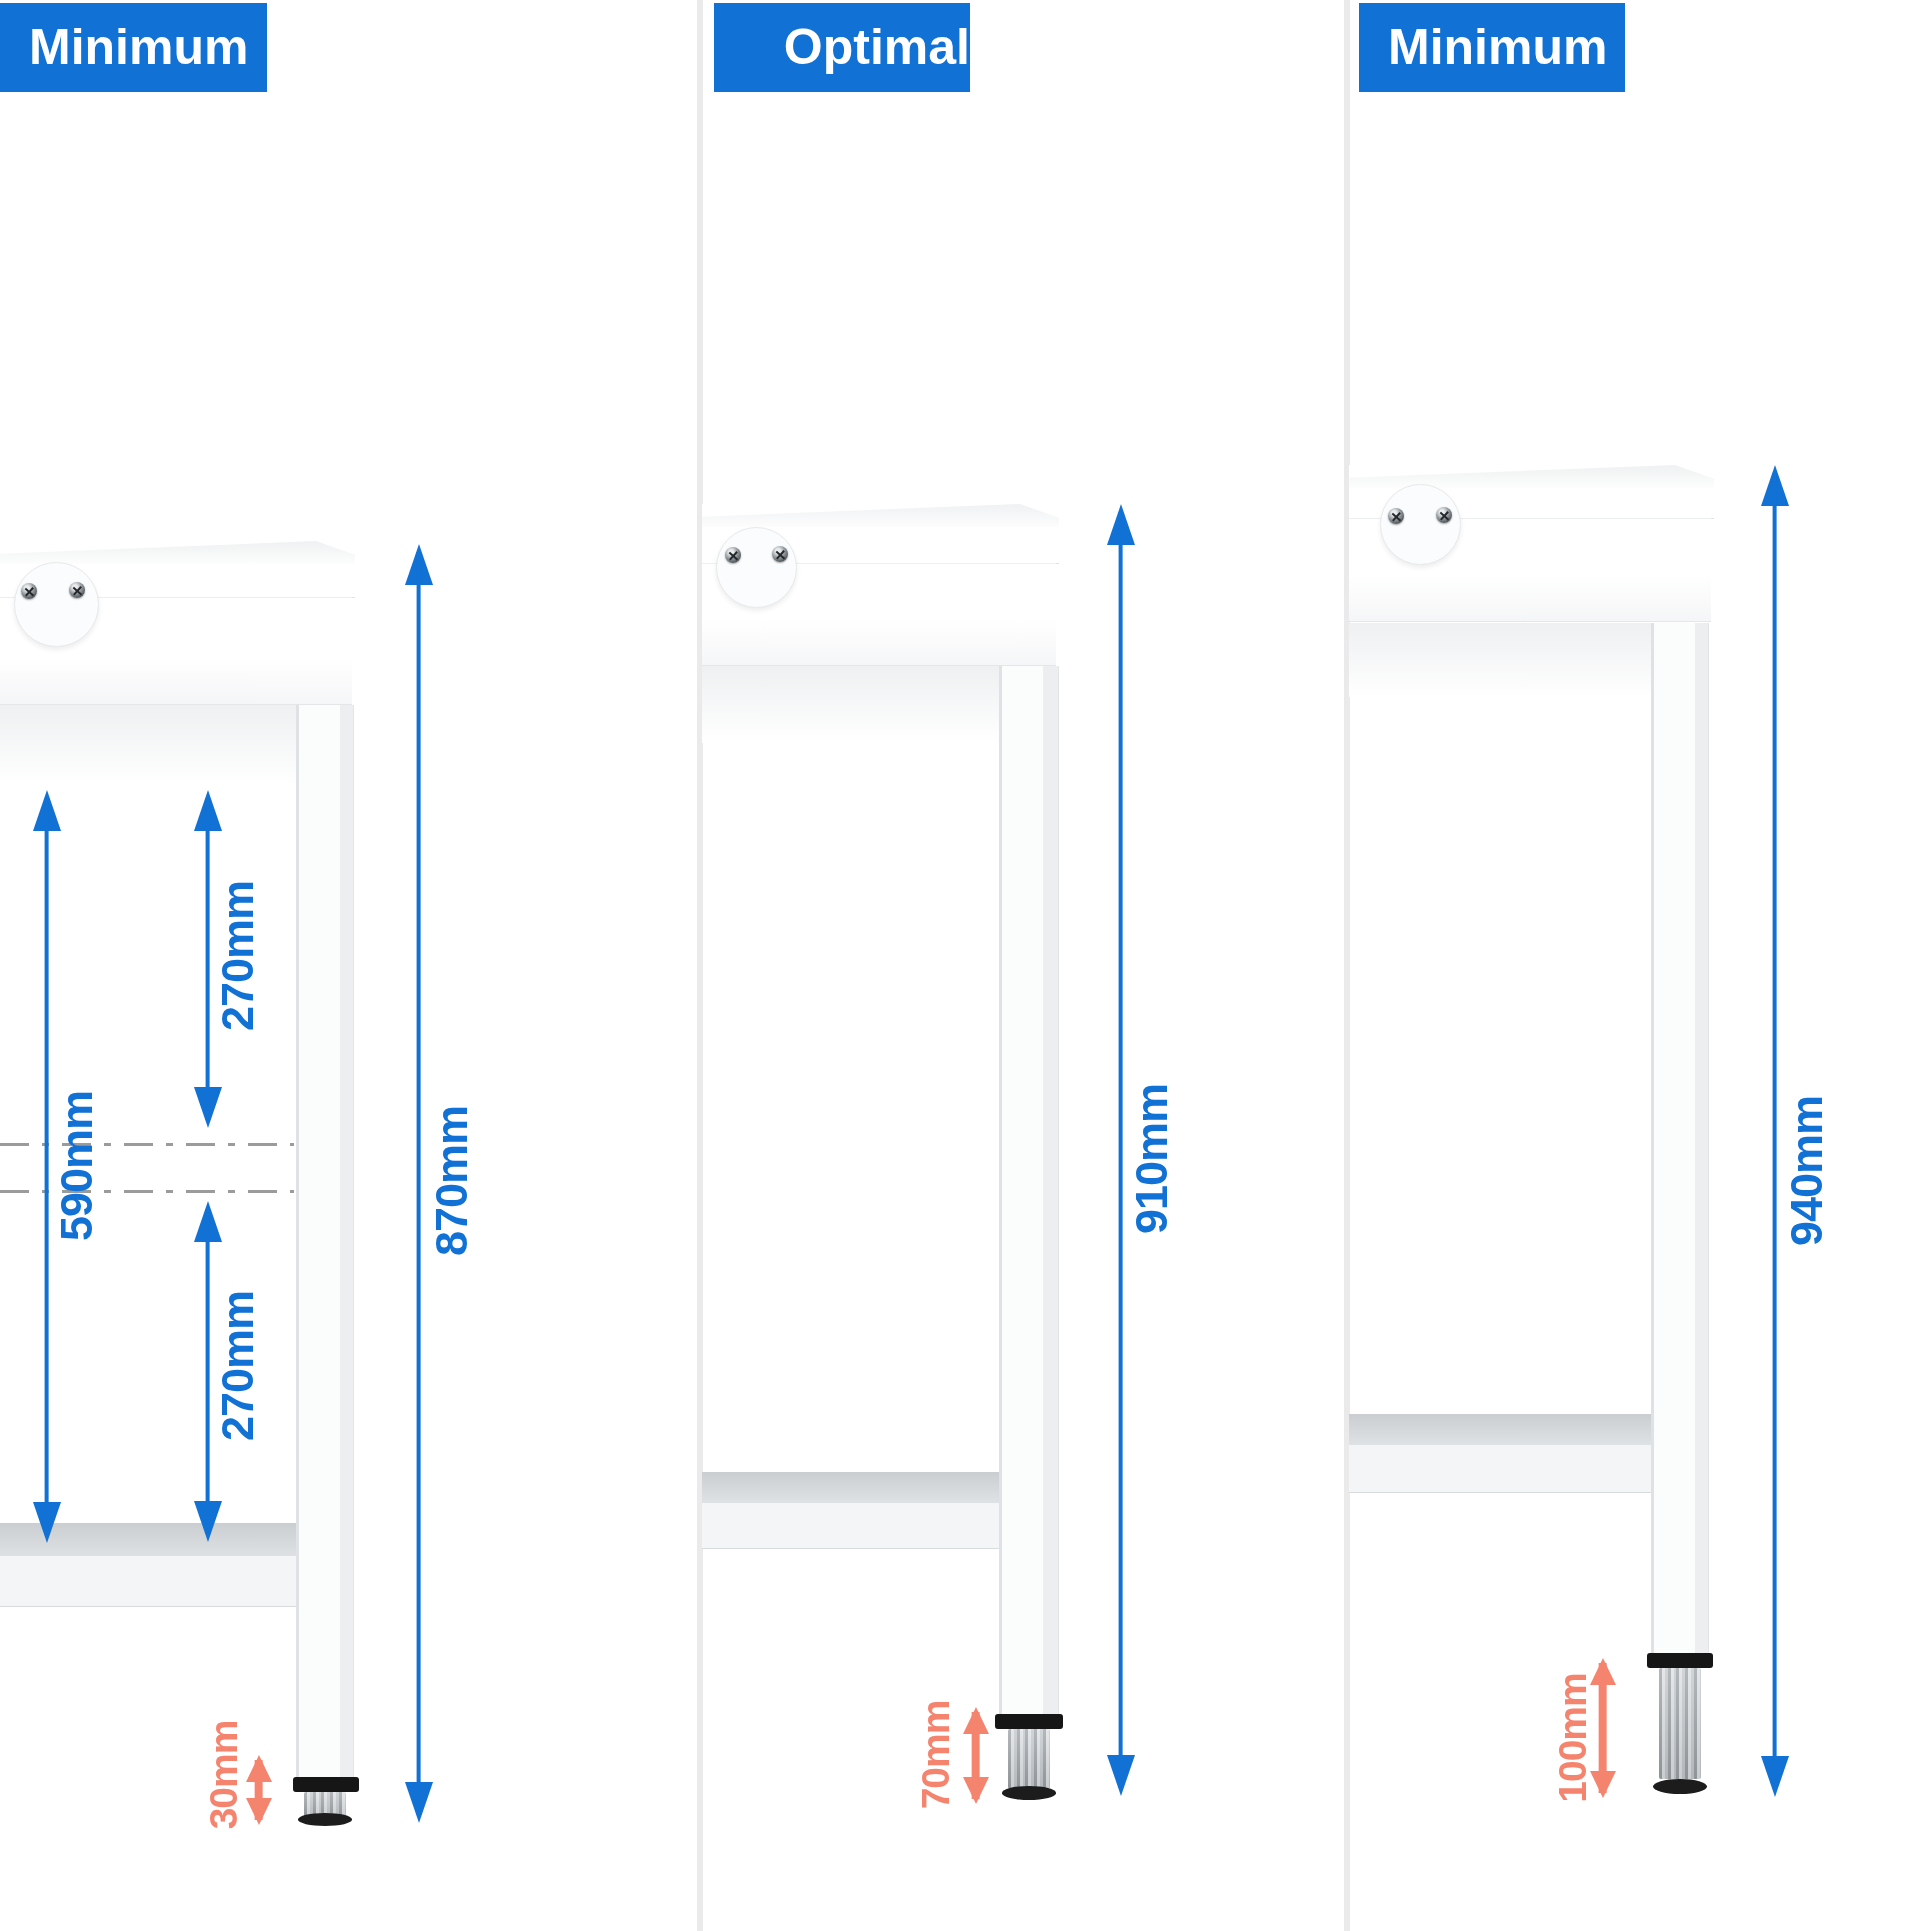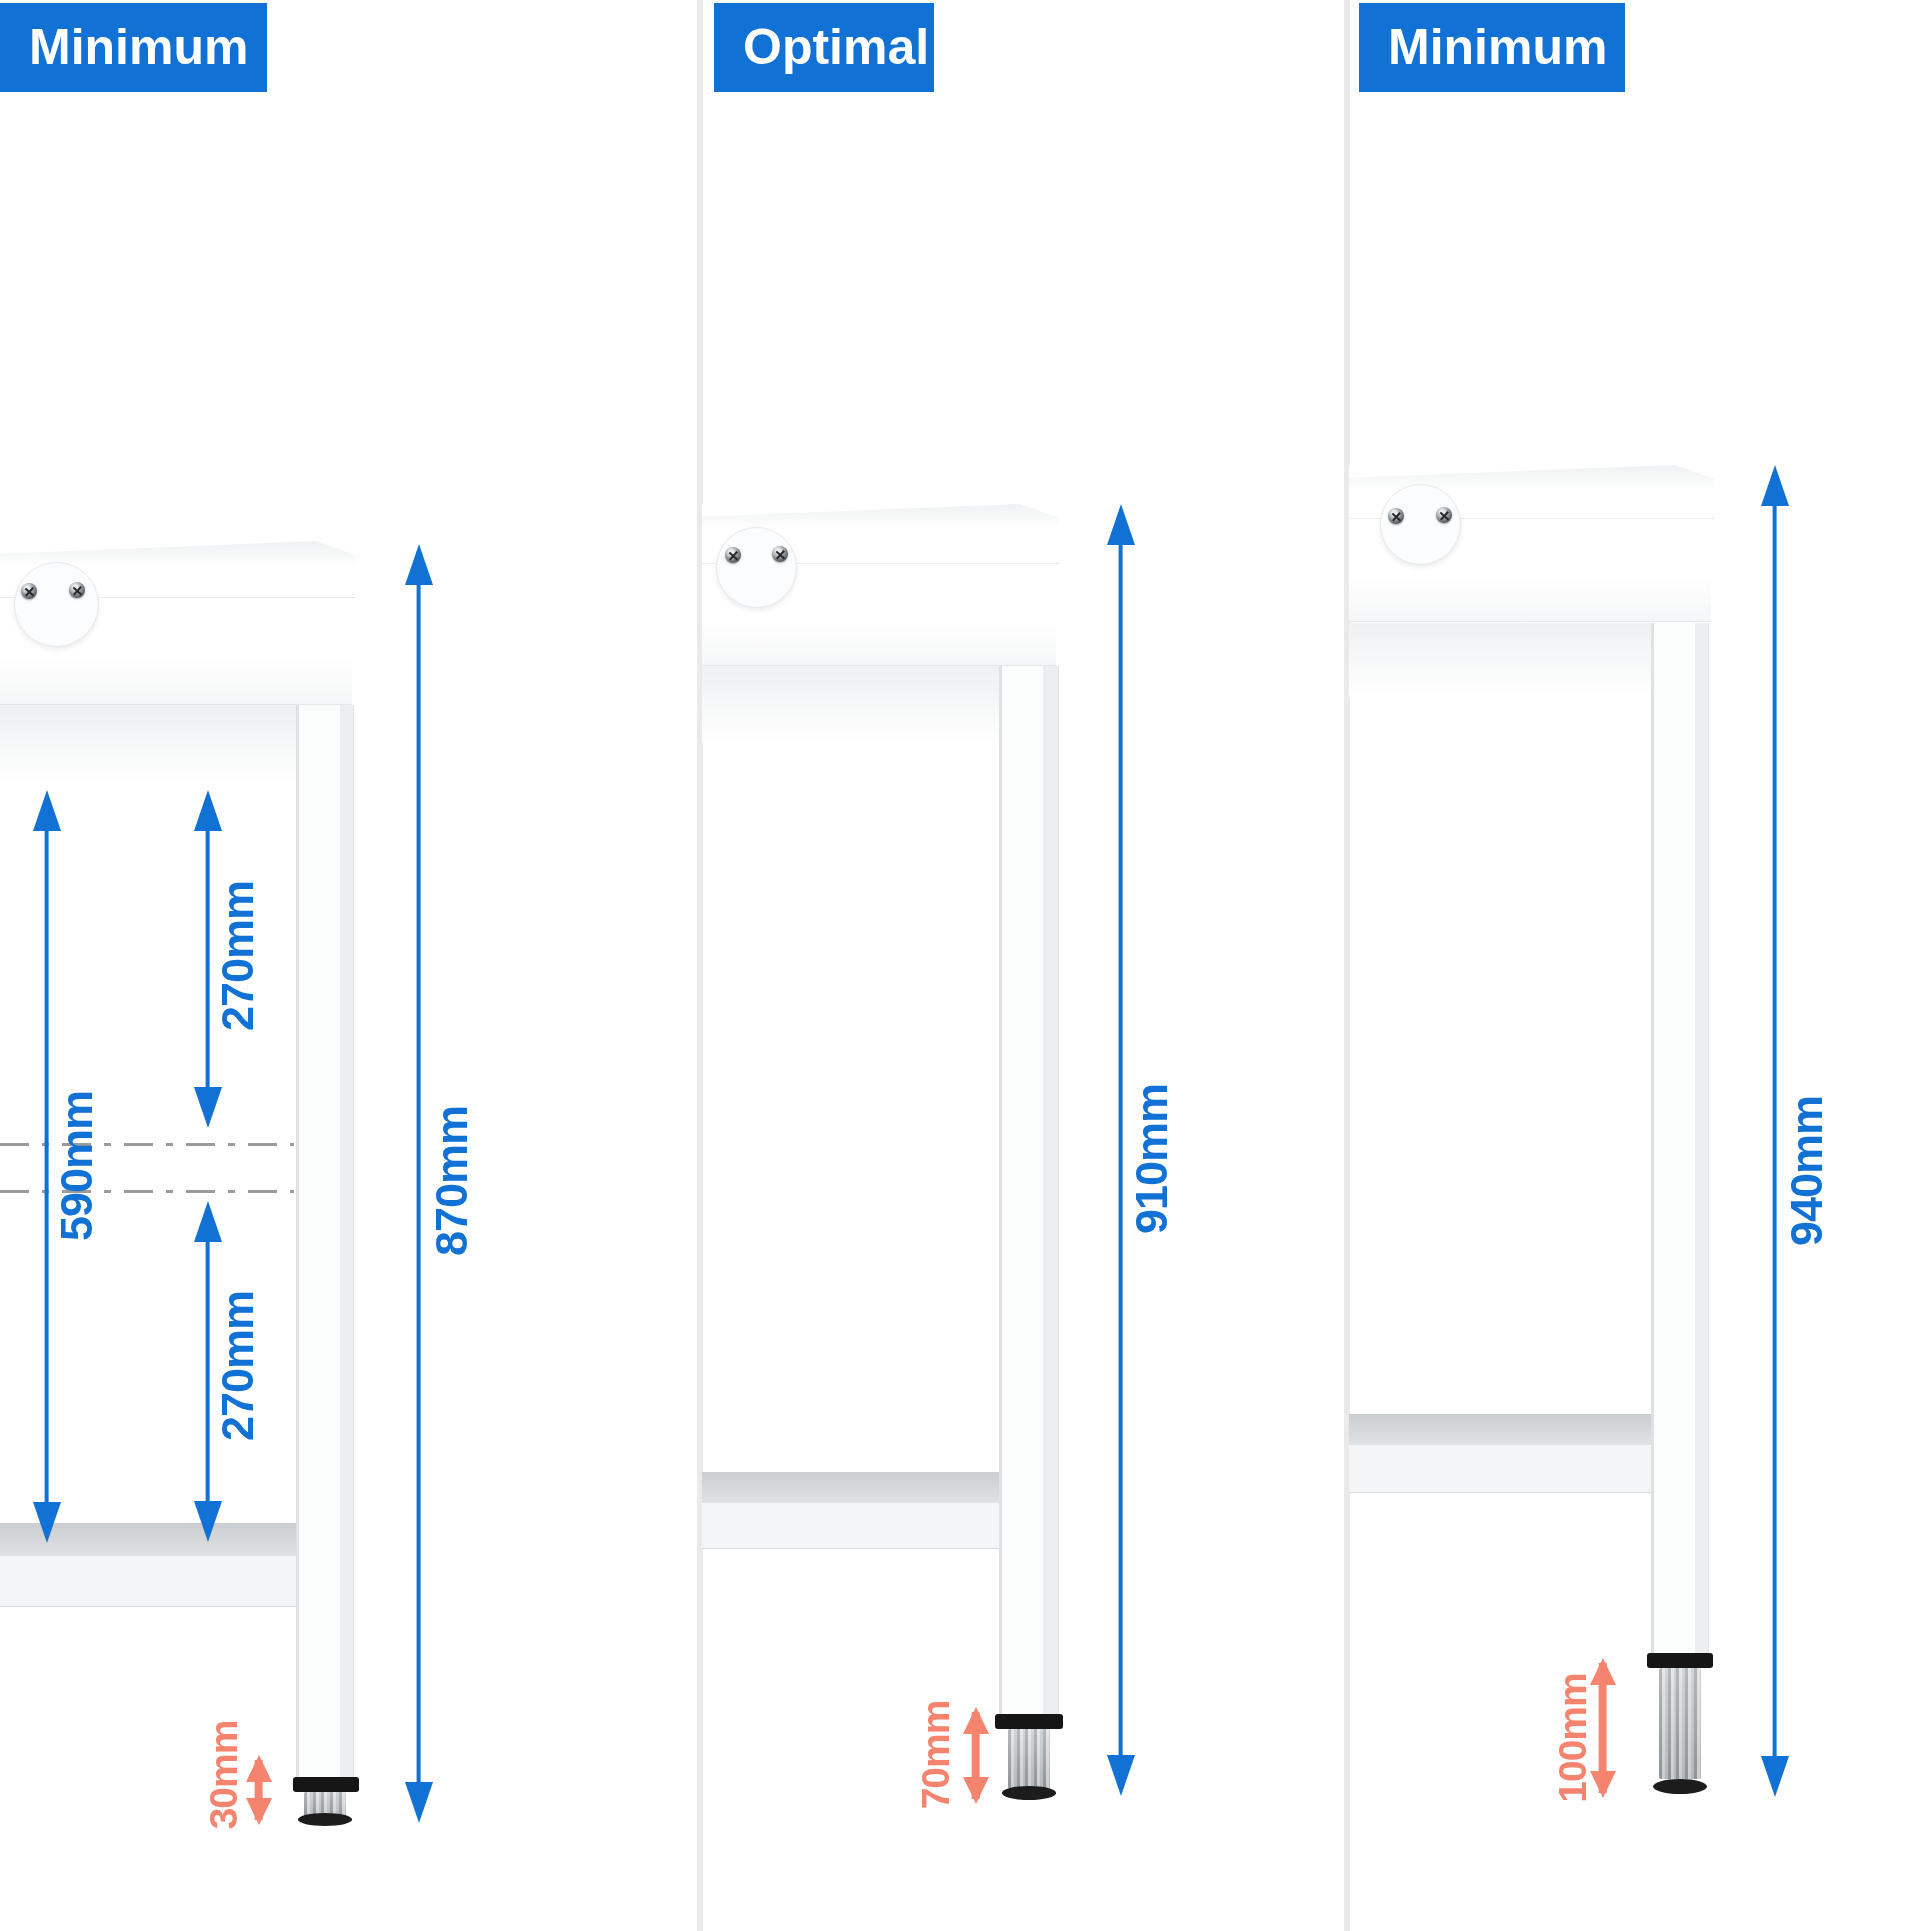--- a/index.html
+++ b/index.html
@@ -10,21 +10,21 @@
   
   .divider{position:absolute;top:0;bottom:0;width:5.8px;background:#eaeaea;}
   .divider.d1{left:697px;}
   .divider.d2{left:1344px;}
 
   
   .badge{position:absolute;top:2.9px;height:89px;background:var(--accent-blue,#1171d4);
          color:#fff;font-weight:bold;font-size:50px;line-height:89px;
          padding:0 0 0 29px;box-sizing:border-box;letter-spacing:0px;white-space:nowrap;}
   .badge.b1{left:0;width:267px;}
-  .badge.b2{left:714px;width:220px;}
+  .badge.b2{left:714px;width:256px;text-align:right;}
   .badge.b3{left:1359px;width:266px;}
 
   
   .part{position:absolute;}
   .tabletop{background:#fff;border-bottom:1px solid #dfe2e4;}
   .tabletop::before{content:"";position:absolute;left:0;right:0;top:0;height:23px;
       background:linear-gradient(180deg,#eff1f2,#fdfdfd);
       clip-path:polygon(0 100%,0 55%,calc(100% - 39px) 0,100% 60%,100% 100%);}
   .apron{background:linear-gradient(180deg,#ffffff 0 55%,#f5f6f7);
          border-top:1.9px solid #eceeef;border-bottom:1.9px solid #e4e6e8;box-sizing:border-box;}

